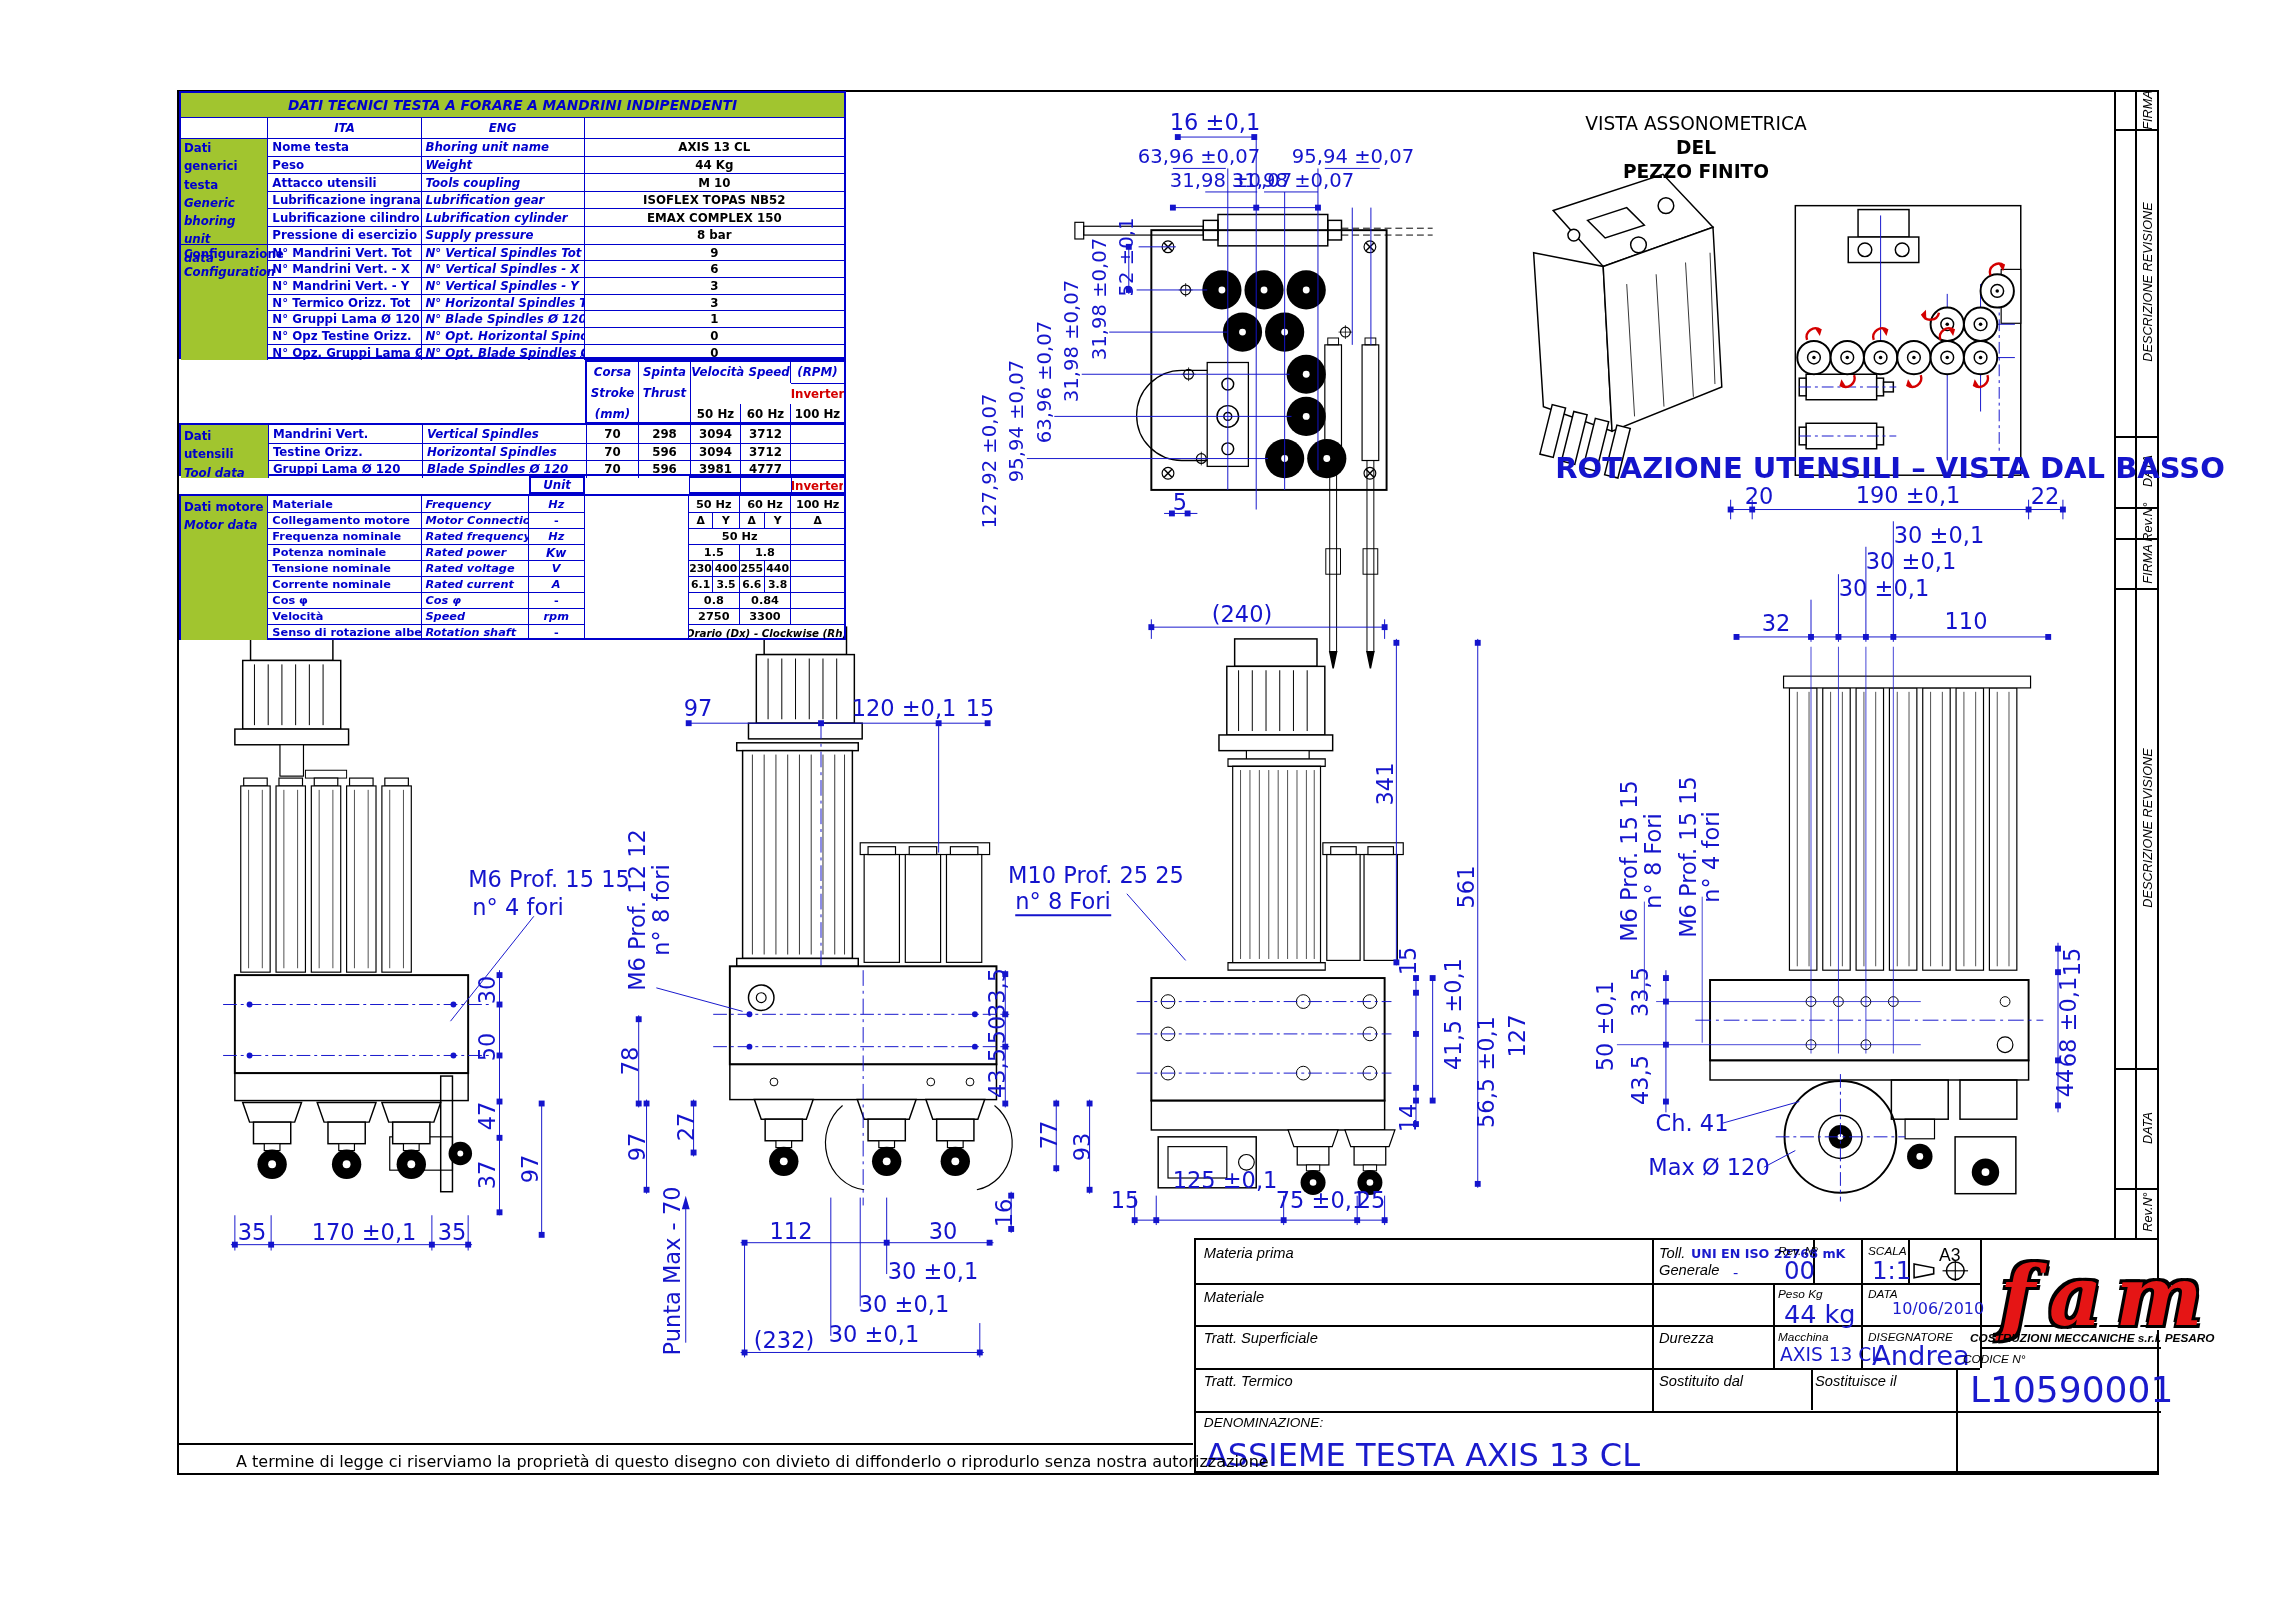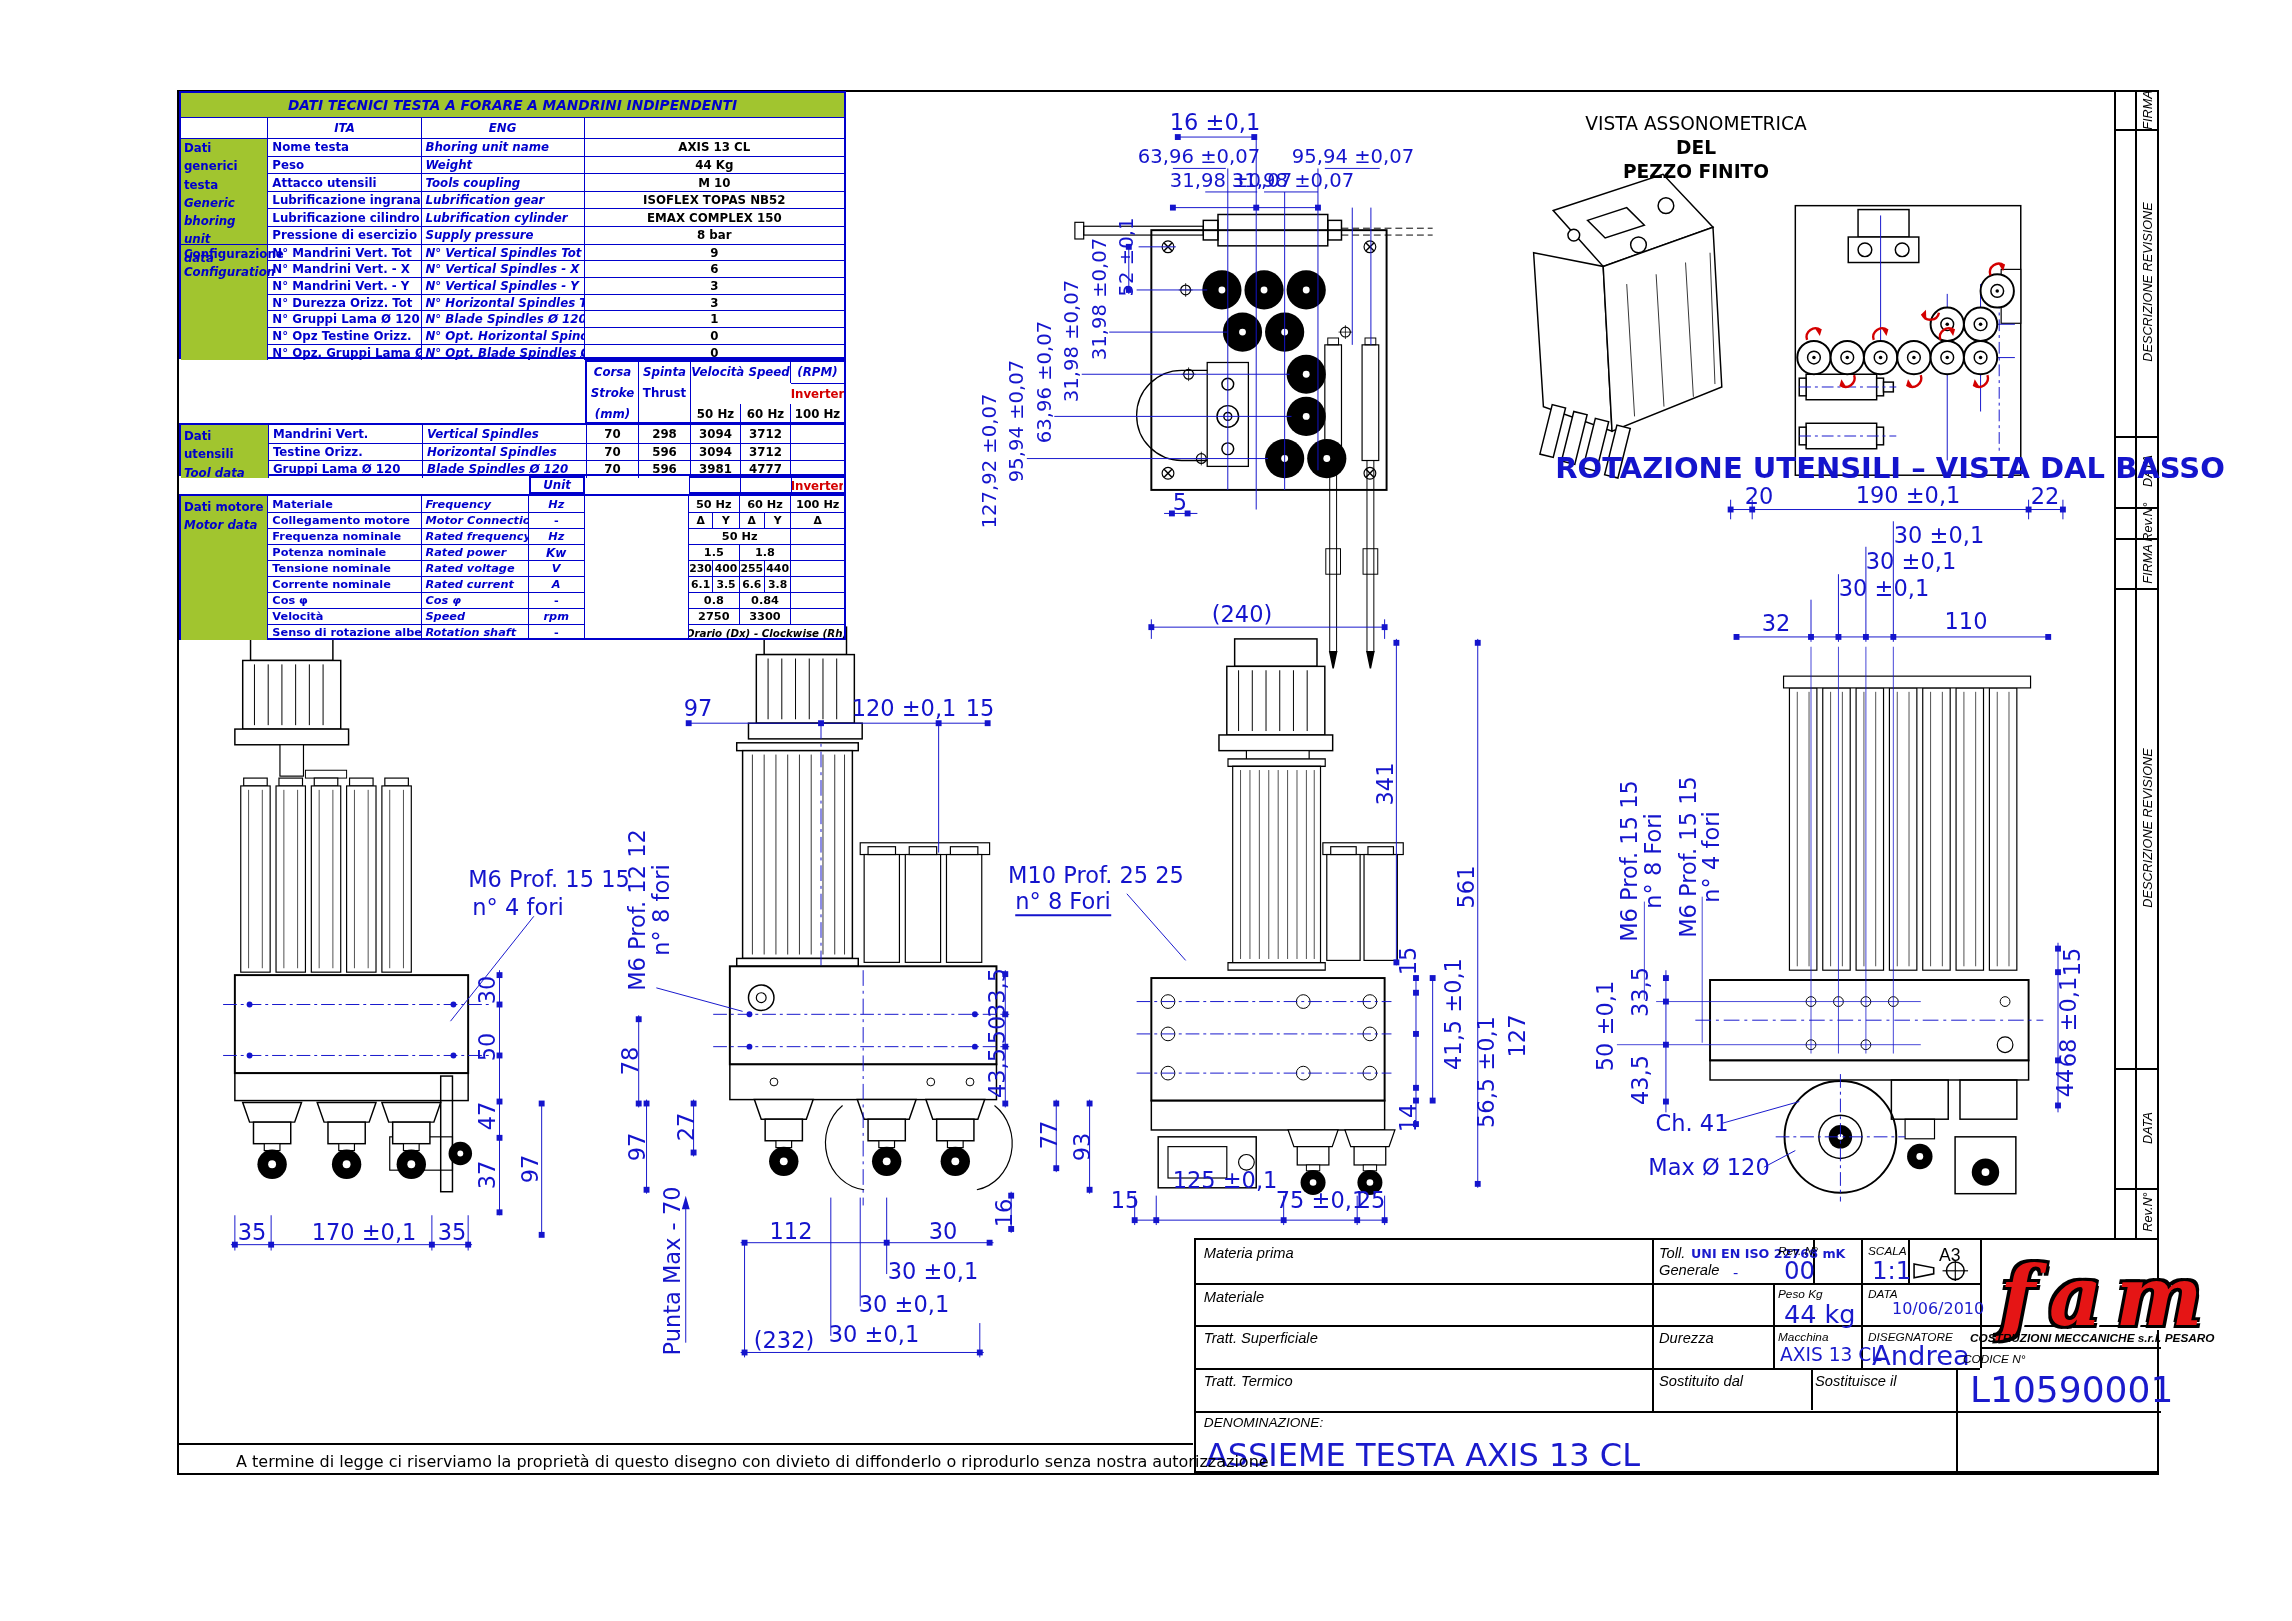--- a/index.html
+++ b/index.html
@@ -676,21 +676,21 @@
         <div class="c bk" style="width:261px">6</div>
       </div>
   <div class="trow" style="height:16.7px">
         <div class="c grn nt" style="width:88px"></div>
         <div class="c cl" style="width:154px">N° Mandrini Vert. - Y</div>
         <div class="c cl eng" style="width:164px">N° Vertical Spindles - Y</div>
         <div class="c bk" style="width:261px">3</div>
       </div>
   <div class="trow" style="height:16.7px">
         <div class="c grn nt" style="width:88px"></div>
-        <div class="c cl" style="width:154px">N° Durezza Orizz. Tot</div>
+        <div class="c cl" style="width:154px">N° Termico Orizz. Tot</div>
         <div class="c cl eng" style="width:164px">N° Horizontal Spindles Tot</div>
         <div class="c bk" style="width:261px">3</div>
       </div>
   <div class="trow" style="height:16.7px">
         <div class="c grn nt" style="width:88px"></div>
         <div class="c cl" style="width:154px">N° Gruppi Lama Ø 120</div>
         <div class="c cl eng" style="width:164px">N° Blade Spindles Ø 120</div>
         <div class="c bk" style="width:261px">1</div>
       </div>
   <div class="trow" style="height:16.7px">
@@ -720,21 +720,21 @@
 
 <div class="sec" style="left:585px;top:359px;width:261px;height:65px">
   <div class="trow" style="height:21.6px">
     <div class="c" style="width:52px;font-style:italic">Corsa</div>
     <div class="c" style="width:52px;font-style:italic">Spinta</div>
     <div class="c" style="width:100px;font-style:italic">Velocità Speed</div>
     <div class="c" style="width:53px;font-style:italic">(RPM)</div>
   </div>
   <div class="trow" style="height:21.6px">
     <div class="c nt" style="width:52px;font-style:italic">Stroke</div>
-    <div class="c nt" style="width:52px;">Thrust</div>
+    <div class="c nt" style="width:52px;font-style:italic">Thrust</div>
     <div class="c nt nr" style="width:50px"></div>
     <div class="c nt nr" style="width:50px"></div>
     <div class="c rd" style="width:53px">Inverter</div>
   </div>
   <div class="trow" style="height:19.6px">
     <div class="c nt" style="width:52px;font-style:italic">(mm)</div>
     <div class="c nt" style="width:52px;font-style:italic"></div>
     <div class="c nt bk" style="width:50px">50 Hz</div>
     <div class="c nt bk" style="width:50px">60 Hz</div>
     <div class="c nt bk" style="width:53px">100 Hz</div>

